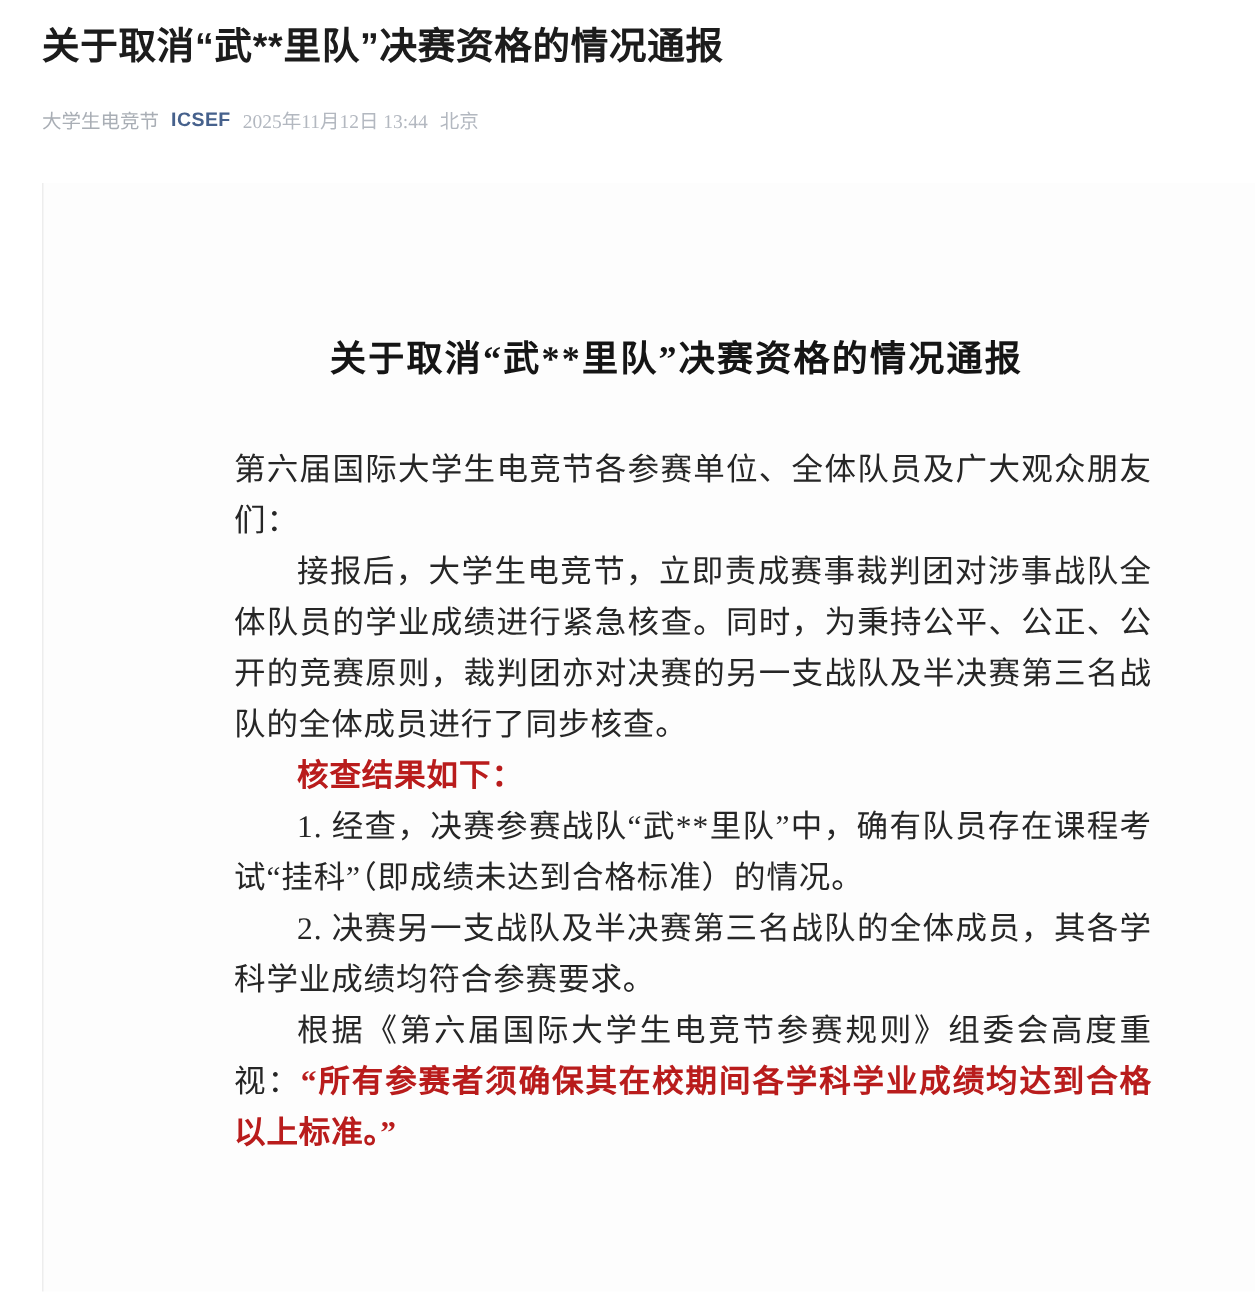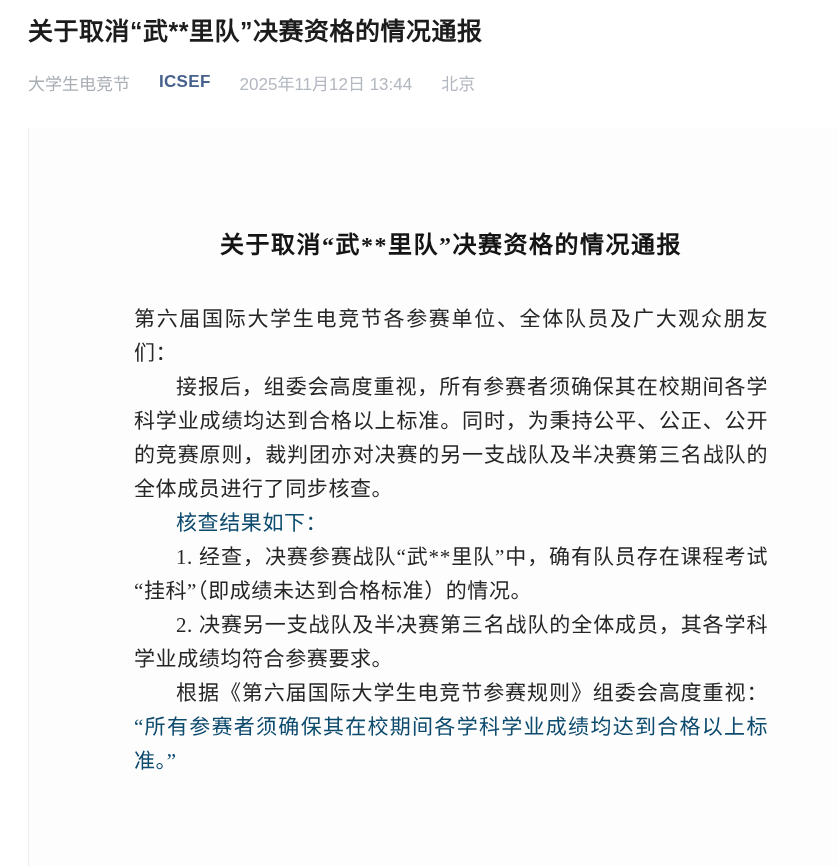--- a/index.html
+++ b/index.html
@@ -10,70 +10,71 @@
     -webkit-font-smoothing: antialiased;
   }
 
   
   .post-header { padding: 15px 28px 0 28px; }
   .post-title {
     font-size: 25px; font-weight: 700; line-height: 1.35;
     color: var(--title-color, #1c1c1c); letter-spacing: 0.5px;
   }
   .post-meta {
-    margin-top: 21px; font-size: 17px;
-    display: flex; align-items: center; gap: 29px; white-space: nowrap;
+    margin-top: 21px; font-size: 13px;
+    display: flex; align-items: center; gap: 8px; white-space: nowrap;
   }
   .post-meta .author { color: var(--meta-color, #a9aeb5); cursor: pointer; }
   .post-meta .handle {
     color: var(--handle-color, #46618c); font-weight: 700;
     text-decoration: none; cursor: pointer; letter-spacing: 0.3px;
   }
-  .post-meta .timestamp, .post-meta .location { color: var(--meta2-color, #b3b8c0); }
+  .post-meta .timestamp, .post-meta .location { color: var(--meta2-color, #b3b8c0); font-family: Liberation Serif, serif; }
 
   
   .doc-figure { margin: 33px 0 0 28px; }
   .doc-image {
     width: 809px; height: 739px; overflow: hidden;
     background: #fdfdfd; border-left: 1px solid #ededed;
     padding: 97px 69px 10px 105px;
     font-family: "Liberation Serif", "DejaVu Serif", serif;
     color: var(--doc-color, #262626);
   }
   .doc-title {
     text-align: center; font-size: 24px; font-weight: 700;
     color: #151515; letter-spacing: 1.5px; margin-bottom: 42px;
     filter: blur(0.2px);
   }
   .doc-body { filter: blur(0.25px); }
   .doc-p {
     font-size: 21px; line-height: 1.62; text-align: justify;
     letter-spacing: 0.6px;
+    margin-left: 22px;
   }
   .doc-p.indent { text-indent: 2em; }
-  .doc-p .b { font-weight: 400; color: #0c4a6e; }
+  .doc-p .b { font-weight: 700; color: #b91c1c; }
 </style>
 </head>
 <body>
 
 <header class="post-header">
   <h1 class="post-title">关于取消“武**里队”决赛资格的情况通报</h1>
   <div class="post-meta">
     <span class="author">大学生电竞节</span>
     <a class="handle" href="#">ICSEF</a>
     <span class="timestamp">2025年11月12日 13:44</span>
     <span class="location">北京</span>
   </div>
 </header>
 
 <figure class="doc-figure">
   <div class="doc-image">
     <h2 class="doc-title">关于取消“武**里队”决赛资格的情况通报</h2>
     <div class="doc-body">
         <p class="doc-p "><span>第六届国际大学生电竞节各参赛单位、全体队员及广大观众朋友们：</span></p>
-        <p class="doc-p indent"><span>接报后，组委会高度重视，所有参赛者须确保其在校期间各学科学业成绩均达到合格以上标准。同时，为秉持公平、公正、公开的竞赛原则，裁判团亦对决赛的另一支战队及半决赛第三名战队的全体成员进行了同步核查。</span></p>
+        <p class="doc-p indent"><span>接报后，大学生电竞节，立即责成赛事裁判团对涉事战队全体队员的学业成绩进行紧急核查。同时，为秉持公平、公正、公开的竞赛原则，裁判团亦对决赛的另一支战队及半决赛第三名战队的全体成员进行了同步核查。</span></p>
         <p class="doc-p indent"><span class="b">核查结果如下：</span></p>
         <p class="doc-p indent"><span>1. 经查，决赛参赛战队“武**里队”中，确有队员存在课程考试“挂科”（即成绩未达到合格标准）的情况。</span></p>
         <p class="doc-p indent"><span>2. 决赛另一支战队及半决赛第三名战队的全体成员，其各学科学业成绩均符合参赛要求。</span></p>
         <p class="doc-p indent"><span>根据《第六届国际大学生电竞节参赛规则》组委会高度重视：</span><span class="b">“所有参赛者须确保其在校期间各学科学业成绩均达到合格以上标准。”</span></p>
       </div>
   </div>
 </figure>
 
 </body></html>

